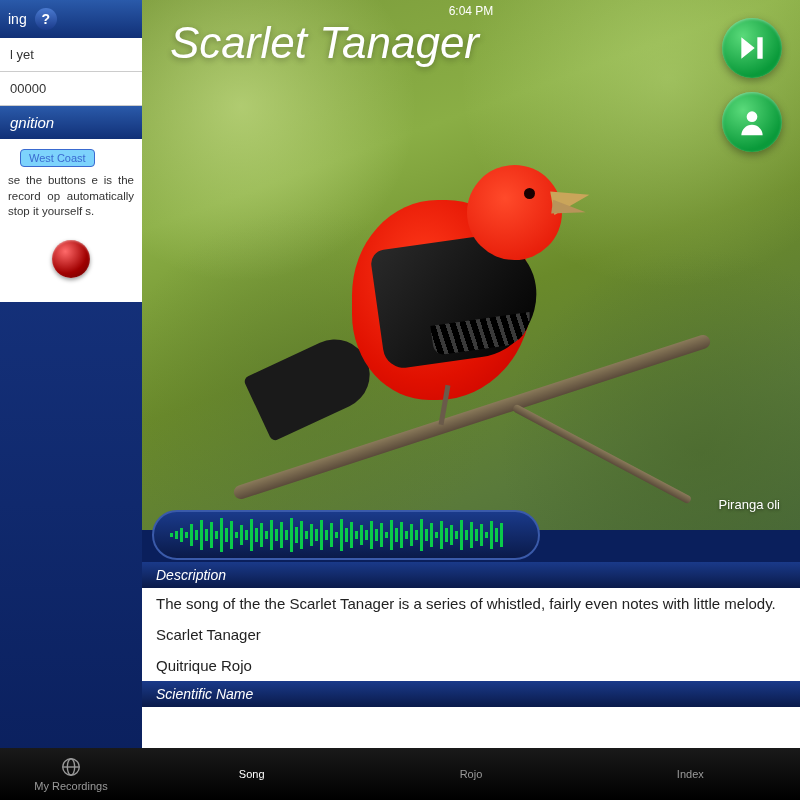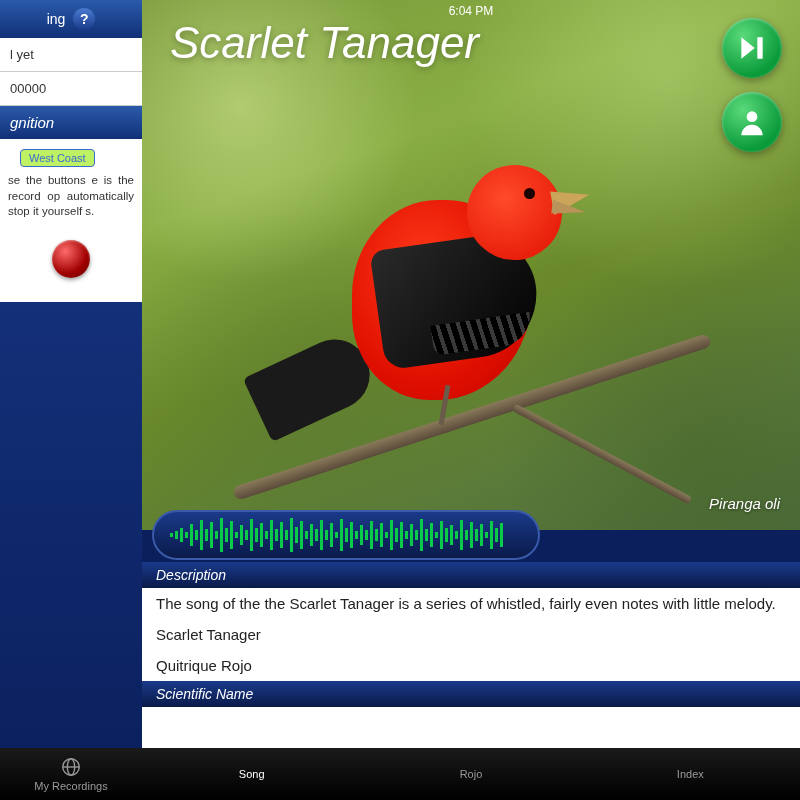--- a/index.html
+++ b/index.html
@@ -1,40 +1,40 @@
 <!DOCTYPE html>
 <html><head>
 <meta charset="utf-8">
 <style>
 *{margin:0;padding:0;box-sizing:border-box;font-family:-apple-system,Helvetica,Arial,sans-serif}
 html,body{width:800px;height:800px;overflow:hidden;background:#fff}
 .app{width:800px;height:800px;position:relative;background:#0a1f5c}
 
 
 .sidebar{position:absolute;left:0;top:0;width:142px;height:100%;background:linear-gradient(#1a3a8a,#0a1f5c);z-index:3}
-.sb-top{height:38px;background:linear-gradient(#2a5aaa,#113077);display:flex;align-items:center;justify-content:center;padding:0 8px;color:#fff;font-size:14px}
+.sb-top{height:38px;background:linear-gradient(#2a5aaa,#113077);display:flex;align-items:center;justify-content:flex-start;padding:0 8px;color:#fff;font-size:14px}
 .help-btn{width:22px;height:22px;border-radius:11px;background:linear-gradient(#4a7ad0,#1a3a8a);color:#fff;display:flex;align-items:center;justify-content:center;font-size:14px;font-weight:bold;margin-left:8px}
 .sb-list{background:#fff}
 .sb-row{padding:9px 10px;border-bottom:1px solid #ccc;font-size:13px;color:#333;white-space:nowrap;overflow:hidden}
 .sb-section{background:linear-gradient(#2a5aaa,#113077);color:#fff;padding:8px 10px;font-size:15px;font-style:italic}
-.wc-chip{display:inline-block;border:1px solid #3a6ad0;color:#3a6ad0;font-size:11px;padding:2px 8px;border-radius:4px;margin:6px 0 0 20px;background:#bef264}
+.wc-chip{display:inline-block;border:1px solid #3a6ad0;color:#3a6ad0;font-size:11px;padding:2px 8px;border-radius:4px;margin:6px 0 0 20px;background:#7dd3fc}
 .sb-text{background:#fff;padding:6px 8px;font-size:11.5px;color:#333;text-align:justify;line-height:1.35}
 .rec-area{background:#fff;padding:14px 0 24px;display:flex;justify-content:center}
 .rec-btn{width:38px;height:38px;border-radius:19px;background:radial-gradient(circle at 35% 30%,#ff6a6a,#a00000 60%,#600000);box-shadow:0 2px 4px rgba(0,0,0,.4),inset 0 1px 2px rgba(255,255,255,.4)}
 
 
 .hero{position:absolute;left:142px;top:0;right:0;height:530px;background:linear-gradient(160deg,#7a9a3a 0%,#8aae45 30%,#6a8a2a 55%,#5a7a3a 80%,#4a6a3a 100%);overflow:hidden}
 .hero::before{content:"";position:absolute;inset:0;background:
  radial-gradient(circle at 15% 20%,rgba(220,240,160,.5),transparent 25%),
  radial-gradient(circle at 80% 15%,rgba(200,230,140,.4),transparent 30%),
  radial-gradient(circle at 25% 75%,rgba(90,120,50,.5),transparent 30%),
  radial-gradient(circle at 85% 85%,rgba(70,100,40,.5),transparent 28%)}
 .statusbar{position:absolute;top:4px;left:50%;transform:translateX(-50%);color:#fff;font-size:12px;z-index:2}
 .title{position:absolute;top:18px;left:28px;color:#fff;font-size:44px;font-style:italic;text-shadow:0 2px 6px rgba(0,0,0,.3);z-index:2;font-weight:400}
-.latin{position:absolute;bottom:18px;right:20px;color:#fff;font-style:italic;font-size:15px;text-shadow:0 1px 3px rgba(0,0,0,.5);z-index:2}
+.latin{position:absolute;bottom:18px;right:20px;color:#fff;font-size:13px;text-shadow:0 1px 3px rgba(0,0,0,.5);z-index:2}
 
 
 .bird{position:absolute;left:120px;top:110px;width:380px;height:360px;z-index:1}
 .branch{position:absolute;width:500px;height:14px;background:linear-gradient(#8a7a5a,#5a4a3a);top:300px;left:-40px;transform:rotate(-18deg);border-radius:7px}
 .branch2{position:absolute;width:200px;height:8px;background:linear-gradient(#8a7a5a,#5a4a3a);top:340px;left:240px;transform:rotate(28deg);border-radius:4px}
 .tail{position:absolute;width:120px;height:70px;background:#1a1a1a;top:240px;left:-10px;transform:rotate(-25deg);border-radius:10px 60px 60px 10px}
 .body{position:absolute;width:180px;height:200px;background:radial-gradient(ellipse at 40% 35%,#ff3a1a,#e01000 60%,#c00000);top:90px;left:90px;border-radius:50% 50% 55% 45%}
 .wing{position:absolute;width:160px;height:120px;background:linear-gradient(135deg,#2a2a2a,#000);top:130px;left:115px;border-radius:20px 80px 90px 30px;transform:rotate(-8deg)}
 .wing::after{content:"";position:absolute;right:10px;bottom:8px;width:100px;height:30px;background:repeating-linear-gradient(80deg,#3a3a3a 0 4px,#000 4px 10px);border-radius:0 0 60px 20px}
 .head{position:absolute;width:95px;height:95px;background:radial-gradient(circle at 40% 35%,#ff4a2a,#e01000);top:55px;left:205px;border-radius:50%}

